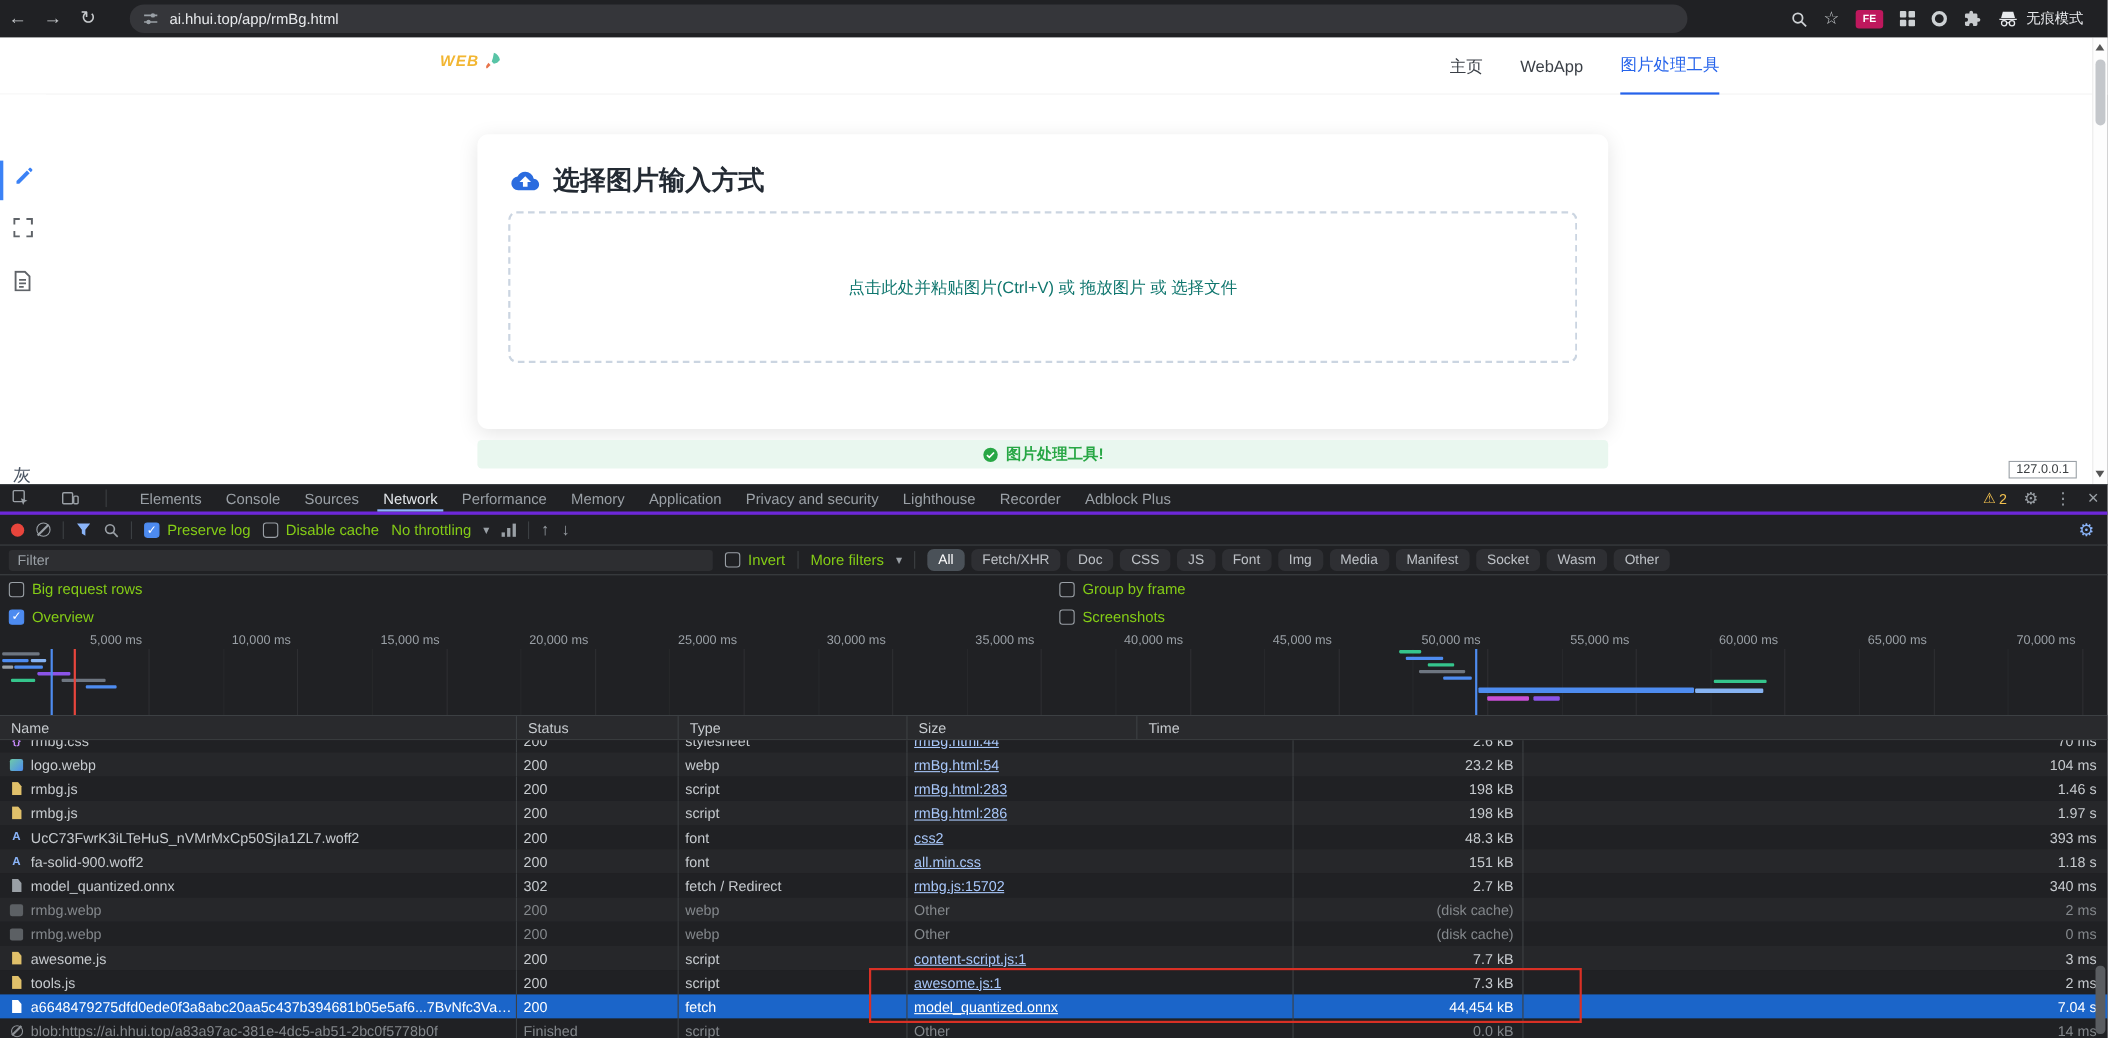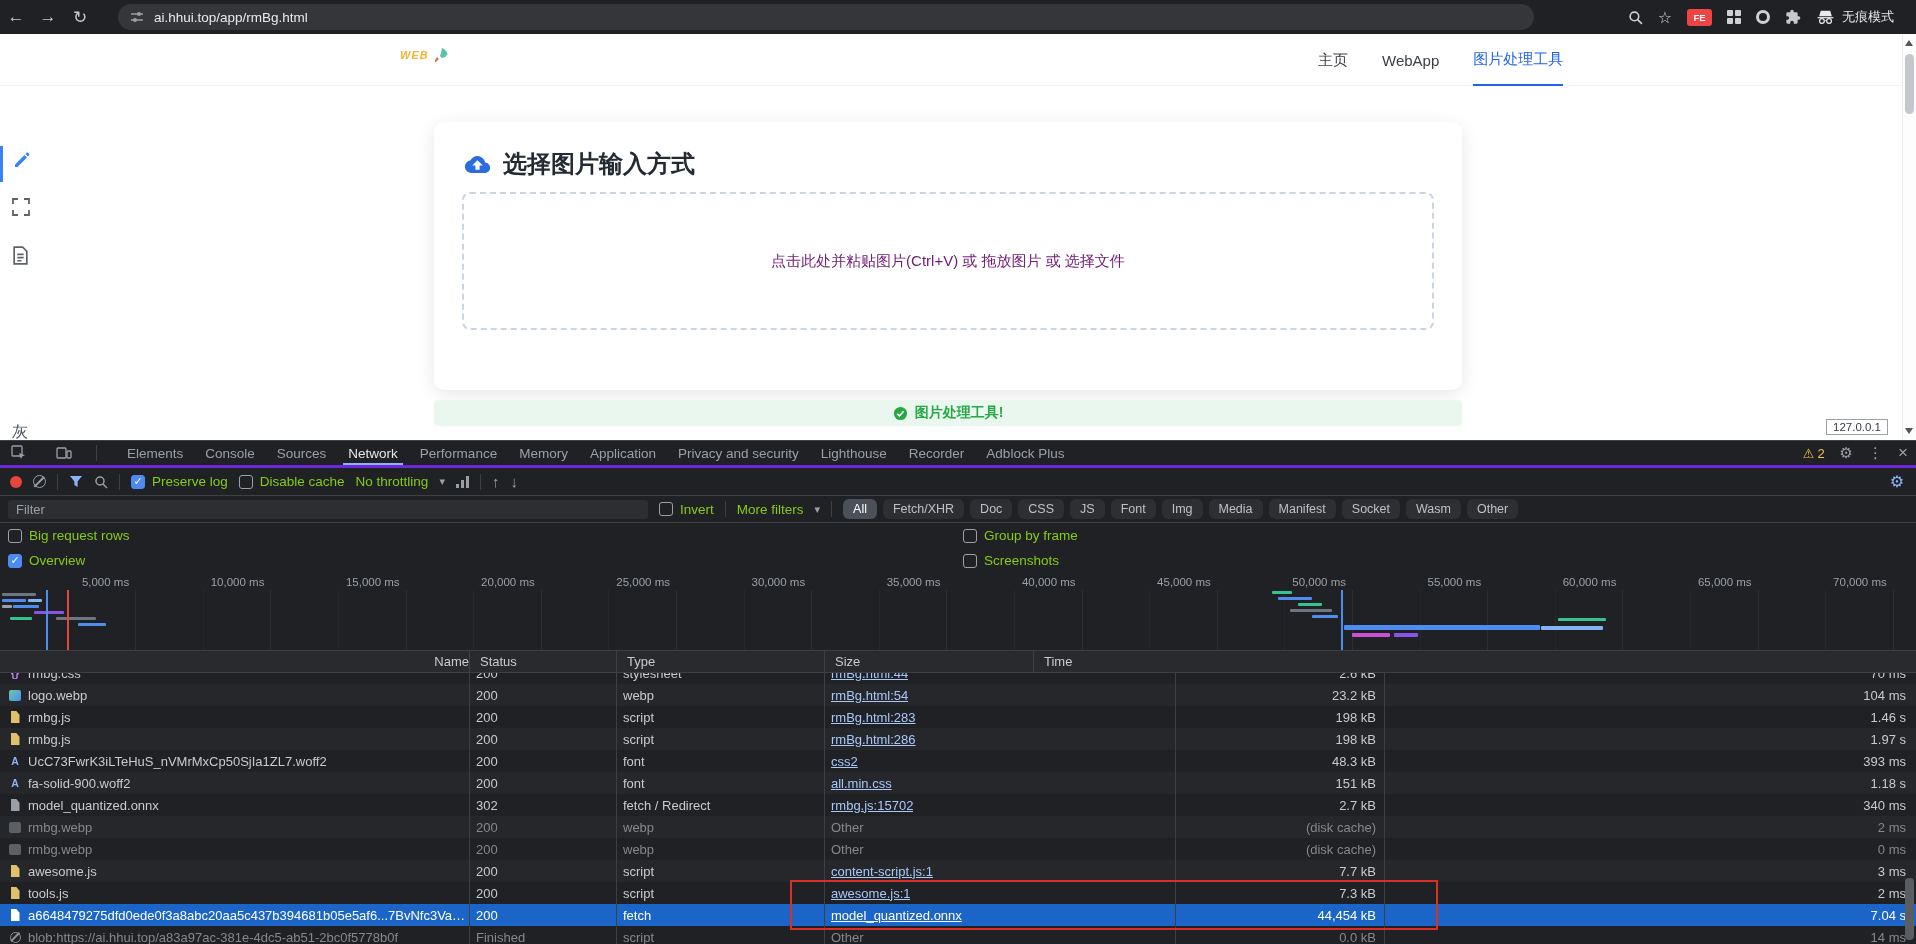--- a/index.html
+++ b/index.html
@@ -8,46 +8,46 @@
   *{box-sizing:border-box}
 
   
   #browser-bar{position:absolute;left:0;top:0;width:1916px;height:34px;background:#202124;
     display:flex;align-items:center;color:#c7cacd;z-index:30}
   .nav-btn{width:32px;height:32px;display:flex;align-items:center;justify-content:center;font-size:17px;color:#c7cacd}
   #url-pill{position:absolute;left:118px;top:4px;width:1416px;height:26px;border-radius:13px;background:#35363a;
     display:flex;align-items:center;padding:0 12px;color:#e8eaed}
   #url-text{font-size:13.5px;margin-left:10px}
   #bar-right{position:absolute;right:22px;top:0;height:34px;display:flex;align-items:center;gap:15px}
-  .ext-badge{width:25px;height:17px;border-radius:3px;background:#ef4444;color:#fff;font-size:9.5px;font-weight:bold;
+  .ext-badge{width:25px;height:17px;border-radius:3px;background:#be185d;color:#fff;font-size:9.5px;font-weight:bold;
     display:flex;align-items:center;justify-content:center}
   .circle-ext{width:14px;height:14px;border-radius:50%;border:3px solid #cdd1d4;background:#202124}
   .incog-chip{display:flex;align-items:center;gap:7px;color:#e8eaed;font-size:13px}
   .bar-glyph{font-size:16px;color:#cdd1d4}
 
   
   #page{position:absolute;left:0;top:34px;width:1916px;height:406px;background:#fff;overflow:hidden}
   #page-header{position:absolute;left:0;top:0;width:1916px;height:52px;background:#fff;border-bottom:1px solid #f3f3f3}
   #logo{position:absolute;left:400px;top:13px;display:flex;align-items:center;gap:4px}
-  #logo-text{font-size:11px;font-weight:800;font-style:italic;color:#f2b632;letter-spacing:1px}
+  #logo-text{font-size:14px;font-weight:800;font-style:italic;color:#f2b632;letter-spacing:1px}
   #site-nav{position:absolute;left:1318px;top:0;height:52px;display:flex;gap:34px;align-items:center;font-size:15px;color:#3a3f46}
   .nav-item{height:52px;display:flex;align-items:center;cursor:pointer}
   .nav-item.active{color:#2563eb;border-bottom:2px solid #2563eb}
 
   #side-toolbar{position:absolute;left:0;top:52px;width:42px;height:354px;background:#fff}
   #side-active-bar{position:absolute;left:0;top:60px;width:3px;height:36px;background:#3b82f6}
   .side-icon{position:absolute;left:12px}
 
   #card{position:absolute;left:434px;top:88px;width:1028px;height:268px;background:#fff;border-radius:10px;
     box-shadow:0 4px 18px rgba(0,0,0,.10);padding:26px 30px}
   #card-title-row{display:flex;align-items:center;gap:12px}
   #card-title{font-size:24px;font-weight:bold;color:#232a33}
   #dropzone{position:absolute;left:28px;top:70px;width:972px;height:138px;border:2px dashed #cbd5e1;border-radius:8px;
     display:flex;align-items:center;justify-content:center}
-  #dropzone-text{font-size:15px;color:#701a75}
+  #dropzone-text{font-size:15px;color:#0f766e}
 
   #status-banner{position:absolute;left:434px;top:366px;width:1028px;height:26px;background:#e9f7ef;border-radius:4px;
     display:flex;align-items:center;justify-content:center;gap:7px}
   #status-text{font-size:14px;font-weight:bold;color:#28a745}
 
   
   #pg-scroll{position:absolute;right:0;top:0;width:14px;height:406px;background:#fdfdfd;border-left:1px solid #ececec}
   .pg-arrow{position:absolute;right:3px;width:0;height:0;border-left:4px solid transparent;border-right:4px solid transparent}
   #pg-up{top:6px;border-bottom:6px solid #555}
   #pg-down{bottom:6px;border-top:6px solid #555}
@@ -423,21 +423,21 @@
       <div class="tl-bar" style="left: 1344px; top: 52px; width: 196px; height: 5px; background: rgb(78, 140, 240);"></div>
       <div class="tl-bar" style="left: 1541px; top: 53px; width: 62px; height: 4px; background: rgb(134, 179, 242);"></div>
       <div class="tl-bar" style="left: 1352px; top: 60px; width: 38px; height: 4px; background: rgb(201, 79, 214);"></div>
       <div class="tl-bar" style="left: 1394px; top: 60px; width: 24px; height: 4px; background: rgb(139, 84, 232);"></div>
       <div class="tl-bar" style="left: 1558px; top: 45px; width: 48px; height: 3px; background: rgb(53, 197, 140);"></div>
       <div class="tl-vline" style="left: 46px; background: rgb(78, 140, 240);"></div>
       <div class="tl-vline" style="left: 67px; background: rgb(232, 69, 60);"></div>
       <div class="tl-vline" style="left: 1341px; background: rgb(78, 140, 240);"></div>
     </div>
   <div id="dt-thead">
-      <div class="th" style="width: 470px; text-align: right;">Name</div>
+      <div class="th" style="width: 470px;">Name</div>
       <div class="th" style="width: 147px;">Status</div>
       <div class="th" style="width: 208px;">Type</div>
       <div class="th" style="width: 209px;">Size</div>
       <div class="th" style="flex: 1 1 0%; border-right: none;">Time</div>
     </div>
   <div id="dt-tbody">
     <div id="dt-rows">
         <div class="tr">
           <div class="td name">
             <div class="fic ic-braces">{}</div>

